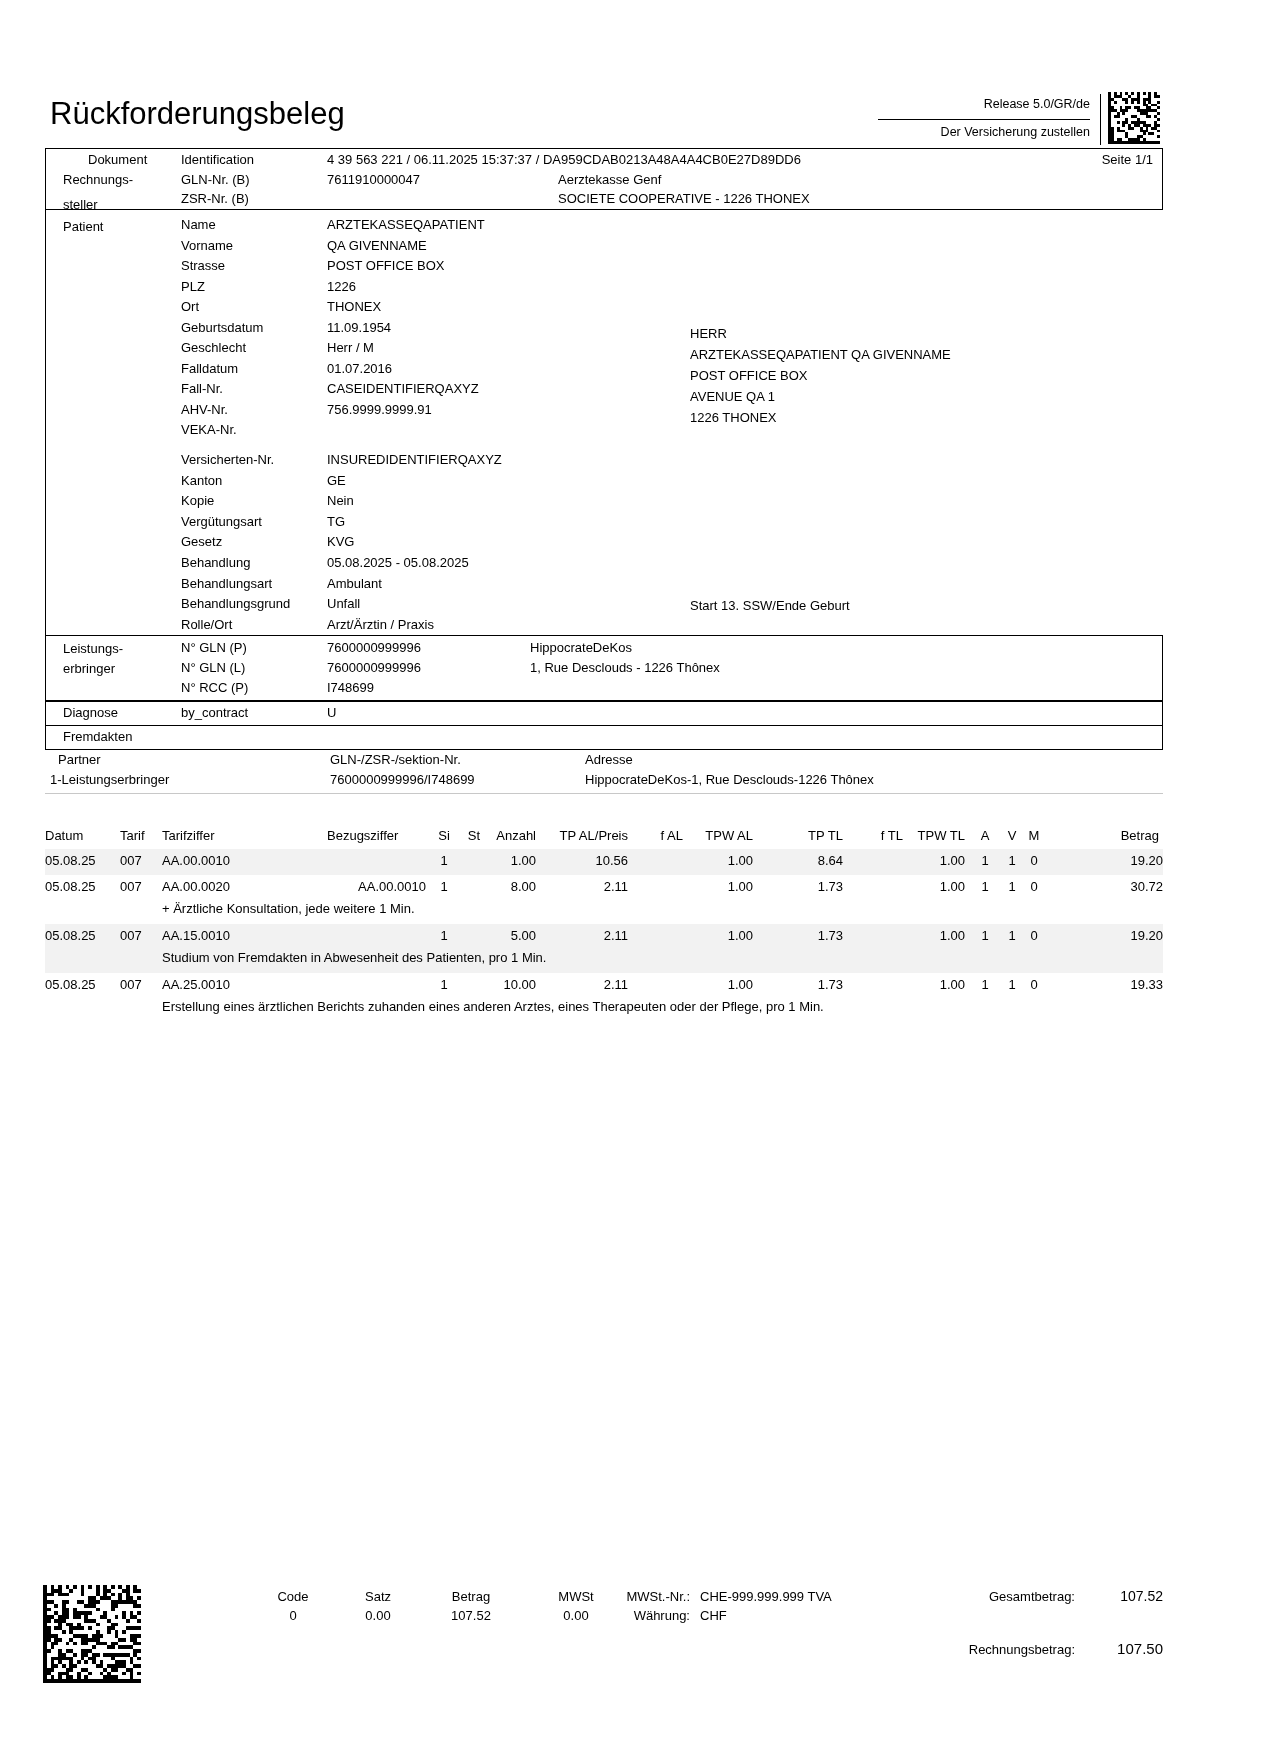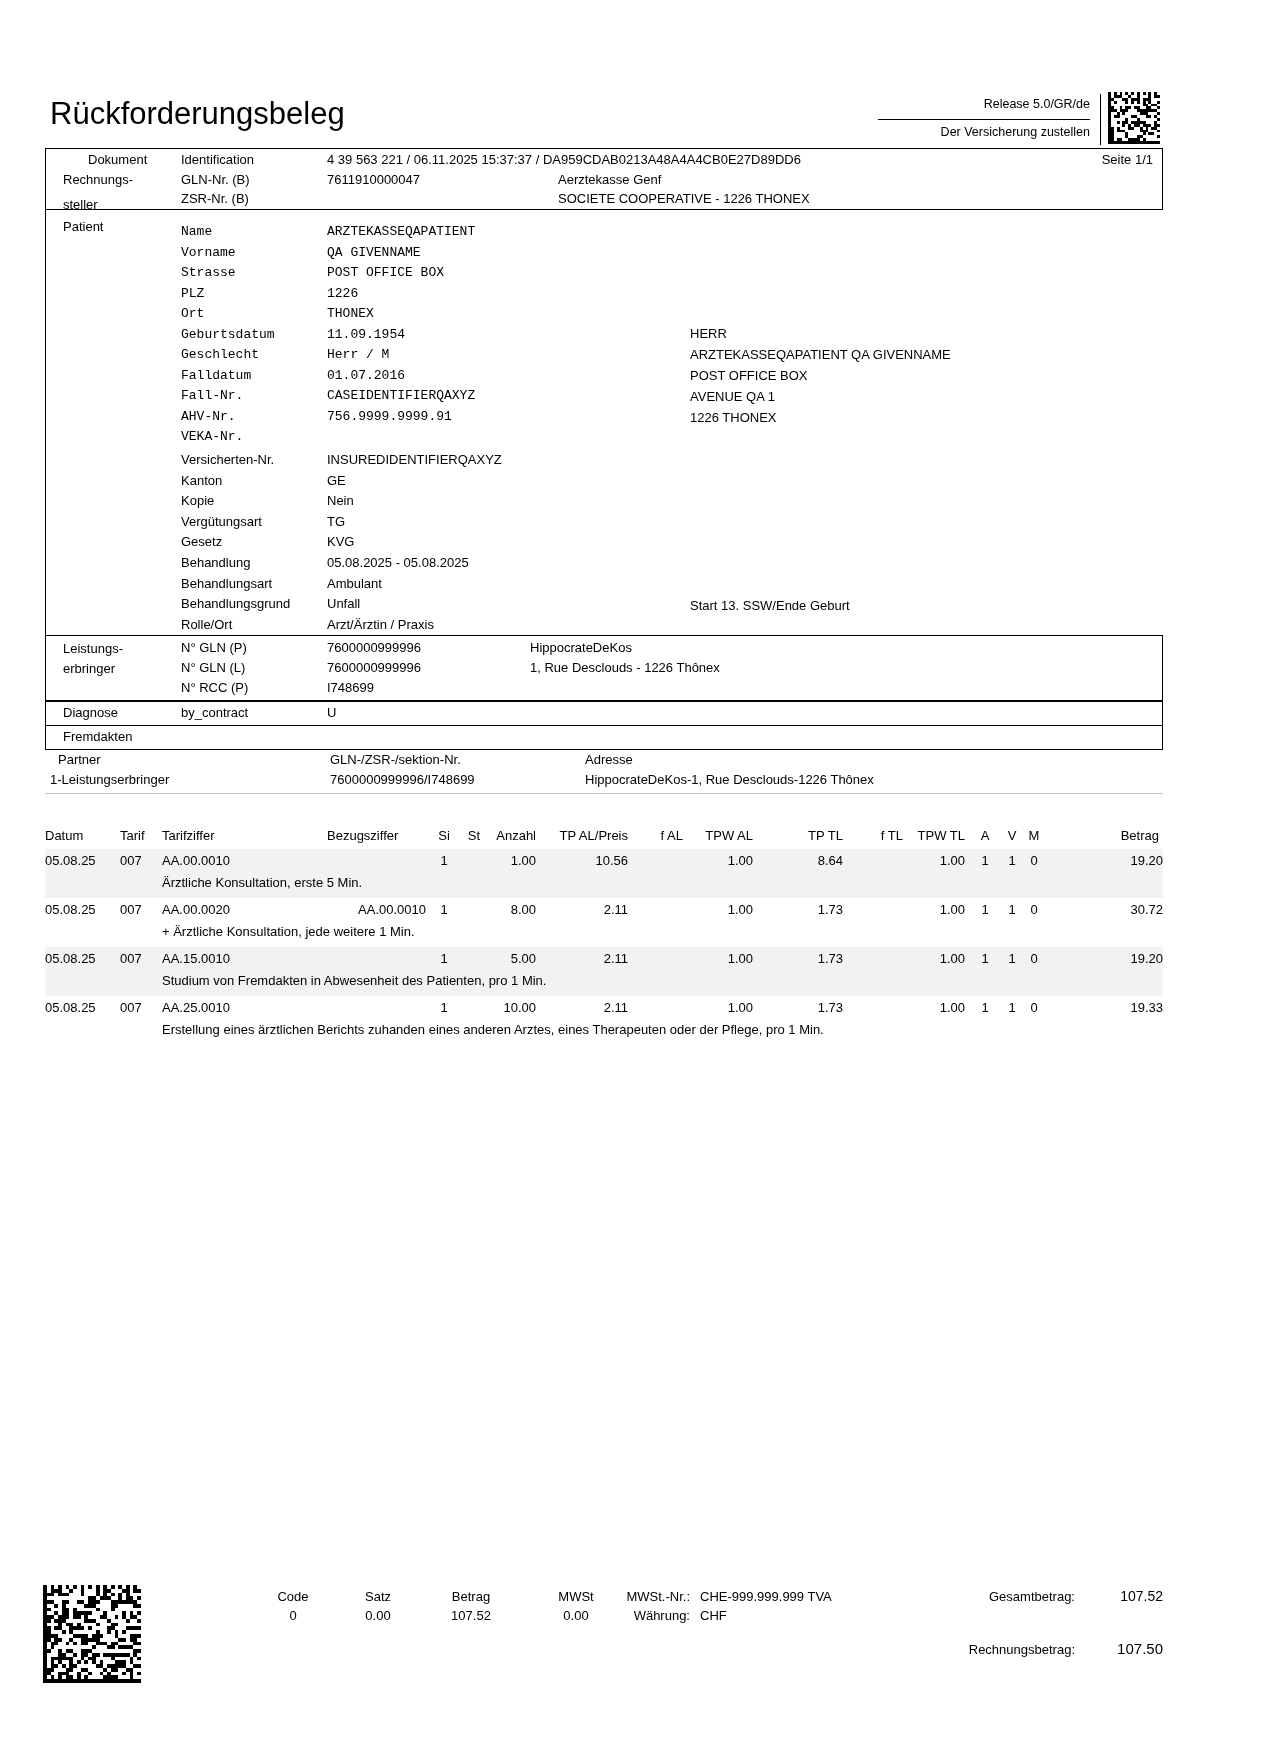--- a/index.html
+++ b/index.html
@@ -225,21 +225,21 @@
   <span class="abs" style="left:327px;top:172px;">7611910000047</span>
   <span class="abs" style="left:558px;top:172px;">Aerztekasse Genf</span>
   <span class="abs seclbl" style="top:191px;margin-top:6px;">steller</span>
   <span class="abs" style="left:181px;top:191px;">ZSR-Nr. (B)</span>
   <span class="abs" style="left:327px;top:191px;"></span>
   <span class="abs" style="left:558px;top:191px;">SOCIETE COOPERATIVE - 1226 THONEX</span>
 
   <div class="vline" style="left:45px;top:210px;height:425px;"></div>
   <span class="abs seclbl" style="top:219px;">Patient</span>
 
-  <div class="abs" style="left:0;top:224px;width:690px;font-family:Liberation Mono, monospace;">
+  <div class="abs" style="left:0;top:217px;width:690px;">
     <div class="frow">
         <span class="fl">Name</span>
         <span class="fv">ARZTEKASSEQAPATIENT</span>
       </div>
     <div class="frow">
         <span class="fl">Vorname</span>
         <span class="fv">QA GIVENNAME</span>
       </div>
     <div class="frow">
         <span class="fl">Strasse</span>
@@ -430,24 +430,20 @@
         <td class="cr">10.56</td>
         <td class="cr"></td>
         <td class="cr">1.00</td>
         <td class="cr">8.64</td>
         <td class="cr"></td>
         <td class="cr">1.00</td>
         <td class="cc">1</td>
         <td class="cc">1</td>
         <td class="cc">0</td>
         <td class="cr b0">19.20</td>
-      </tr>
-      <tr class="desc shade">
-        <td colspan="2"></td>
-            <td colspan="15">Ärztliche Konsultation, erste 5 Min.</td>
       </tr>
 
       <tr class="main">
         <td>05.08.25</td>
         <td>007</td>
         <td>AA.00.0020</td>
         <td class="cr">AA.00.0010</td>
         <td class="cc">1</td>
         <td class="cc"></td>
         <td class="cr">8.00</td>

